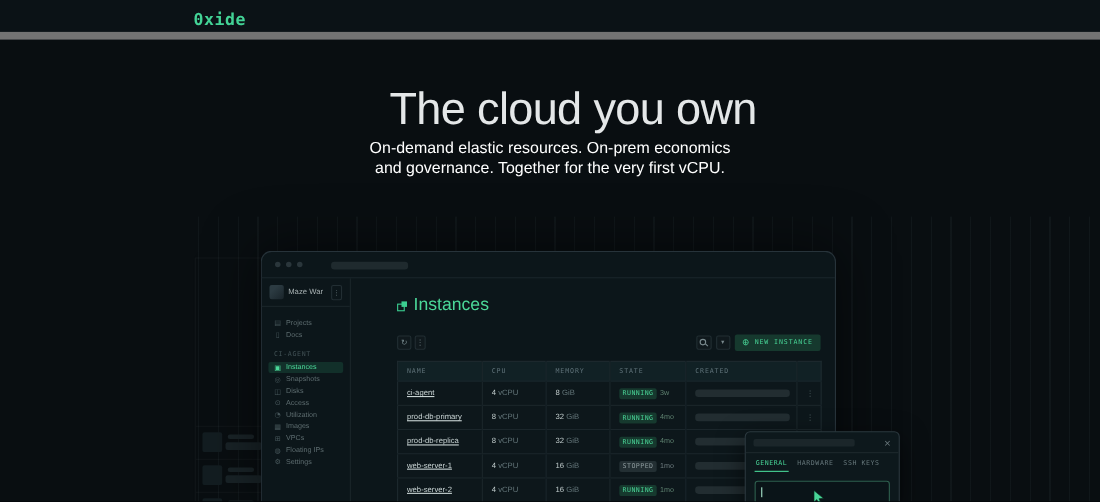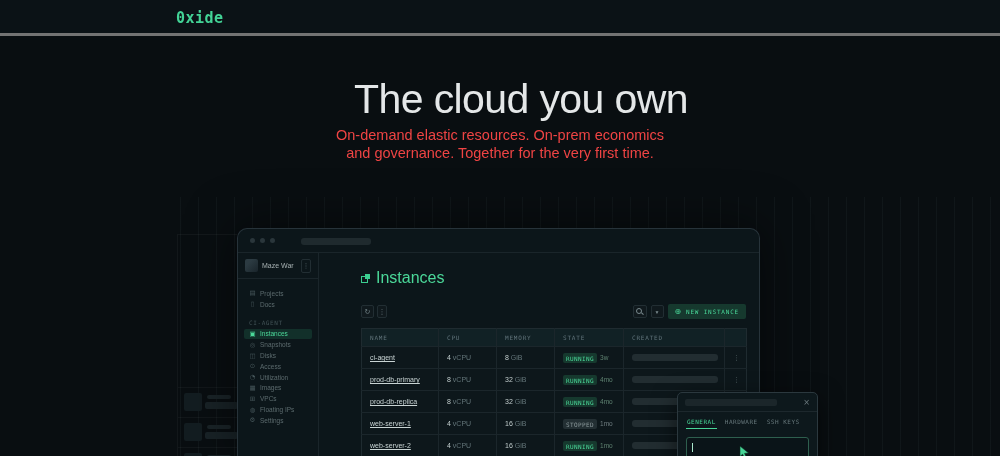--- a/index.html
+++ b/index.html
@@ -6,29 +6,29 @@
   html,body { background:#05080a; }
   .stage {
     position:relative; width:1000px; height:456px; overflow:hidden;
     background:#090e11; font-family:"Liberation Sans","DejaVu Sans",sans-serif;
     -webkit-font-smoothing:antialiased;
   }
   .mono { font-family:"DejaVu Sans Mono","Liberation Mono",monospace; }
 
   
   .topnav { position:absolute; left:0; top:0; width:1000px; height:36px;
-    background:#0b1216; border-bottom:3px solid #737373; z-index:2; }
+    background:#0b1216; border-bottom:7px solid #737373; z-index:2; }
   .logo { position:absolute; left:176px; top:9px; font-size:15px; color:#43d396;
     letter-spacing:.5px; font-weight:bold; }
 
   
   .hero-title { position:absolute; left:0; top:76px; width:1000px; text-align:center;
     font-size:41px; font-weight:500; letter-spacing:-.6px; color:#e4e7e8; z-index:2;margin-left:21px; }
   .hero-sub { position:absolute; left:0; top:127px; width:1000px; text-align:center;
-    font-size:14.5px; line-height:17.5px; color:#ef4444; z-index:2; }
+    font-size:14.5px; line-height:17.5px; color:#ffffff; z-index:2; }
 
   
   .grid-band { position:absolute; left:180px; top:197px; width:820px; height:259px;
     background:repeating-linear-gradient(90deg, rgba(150,185,190,.05) 0 1px, transparent 1px 18px);
     z-index:0; }
 
   
   .ghost { position:absolute; left:177px; top:234px; width:60px; height:222px;
     border-left:1px solid rgba(255,255,255,.045); border-top:1px solid rgba(255,255,255,.045);
     z-index:1; }
@@ -149,21 +149,21 @@
 
 <div class="stage">
 
   <header class="topnav">
     <div class="logo mono">0xide</div>
   </header>
 
   <h1 class="hero-title">The cloud you own</h1>
   <p class="hero-sub">
     <span>On-demand elastic resources. On-prem economics</span><br>
-    <span>and governance. Together for the very first time.</span>
+    <span>and governance. Together for the very first vCPU.</span>
   </p>
 
   <div class="grid-band"></div>
 
   <div class="ghost">
     <div class="ghost-row" style="top:152px">
       <div class="ghost-ico"></div>
       <div class="ghost-bar1"></div>
       <div class="ghost-bar2"></div>
     </div>

